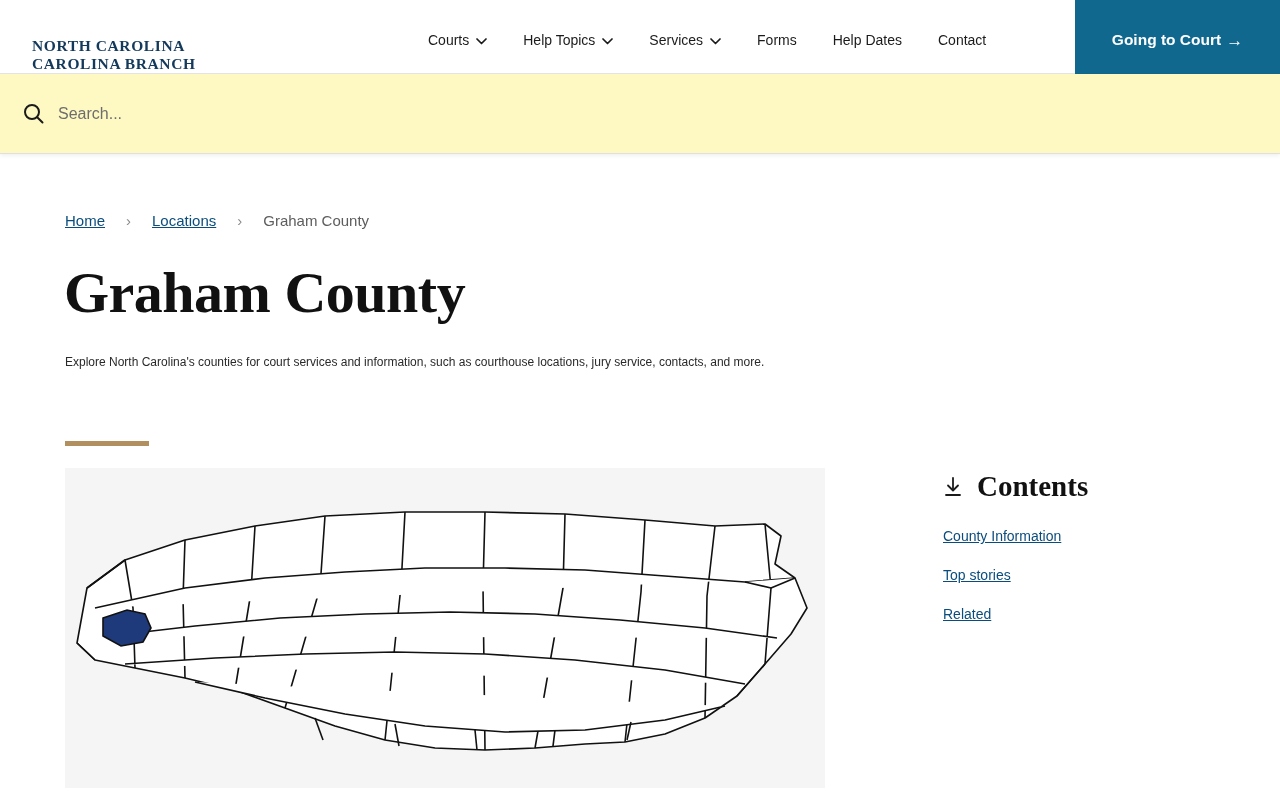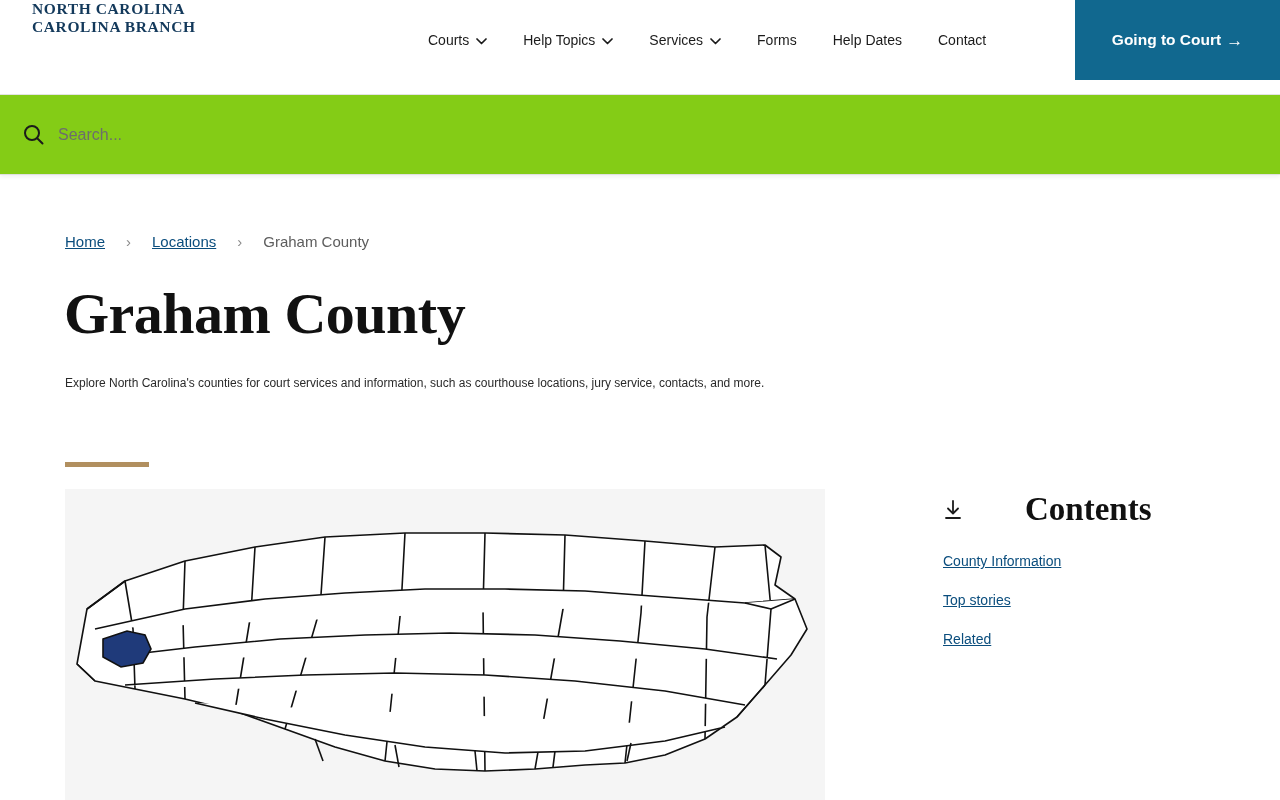--- a/index.html
+++ b/index.html
@@ -10,23 +10,23 @@
     height: 800px;
     overflow: hidden;
     background: #ffffff;
     font-family: "Liberation Sans", sans-serif;
     color: #1b1b1b;
   }
 
   
   .header {
     position: relative;
-    height: 95px;
-    display: flex;
-    align-items: flex-start;
+    height: 74px;
+    display: flex;
+    align-items: flex-end;
     background: #ffffff;
     border-bottom: 1px solid #e4e4e4;
   }
   .logo {
     margin-left: 32px;
     width: 170px;
     line-height: 1.15;
   }
   .logo-line {
     font-family: "Liberation Serif", serif;
@@ -79,21 +79,21 @@
     font-weight: bold;
     cursor: pointer;
   }
   .cta .arrow { font-size: 17px; line-height: 1; }
 
   
   .searchbar {
     height: 80px;
     display: flex;
     align-items: center;
-    background: #84cc16;
+    background: #fef9c3;
     border-bottom: 1px solid #e0e0e0;
     box-shadow: 0 2px 4px rgba(0,0,0,0.06);
     position: relative;
     z-index: 2;
   }
   .search-icon {
     margin-left: 22px;
     margin-right: 12px;
     width: 22px;
     height: 22px;
@@ -184,24 +184,23 @@
     gap: 14px;
     margin-top: 2px;
   }
   .contents-head .dl-icon {
     width: 20px; height: 22px;
     display: flex; align-items: center; justify-content: center;
     color: #1b1b1b;
   }
   .contents-title {
     font-family: "Liberation Serif", serif;
-    font-size: 33px;
+    font-size: 29px;
     font-weight: bold;
     color: #111;
-    margin-left: 48px;
   }
   .contents-list {
     list-style: none;
     margin: 24px 0 0 0;
     padding: 0;
   }
   .contents-list li { margin-bottom: 21px; }
   .contents-list a {
     color: #0a4d7d;
     text-decoration: underline;

